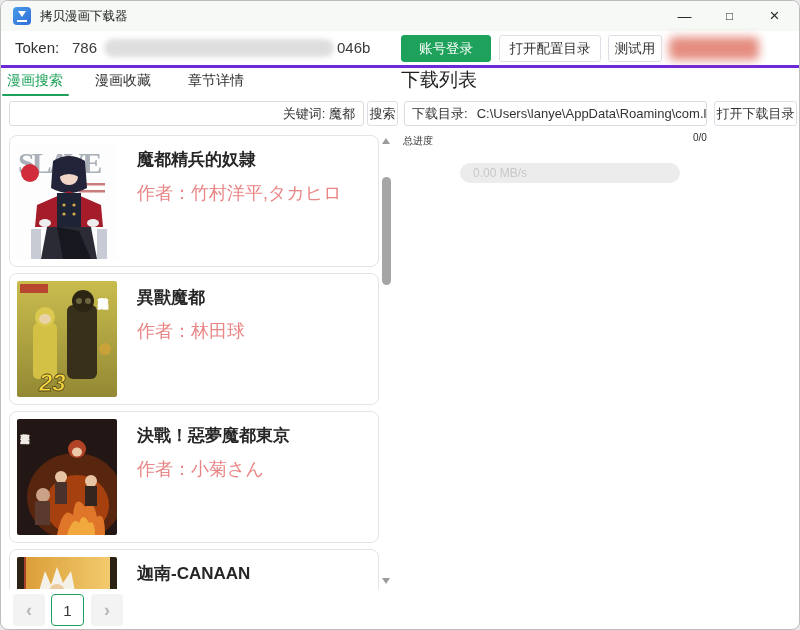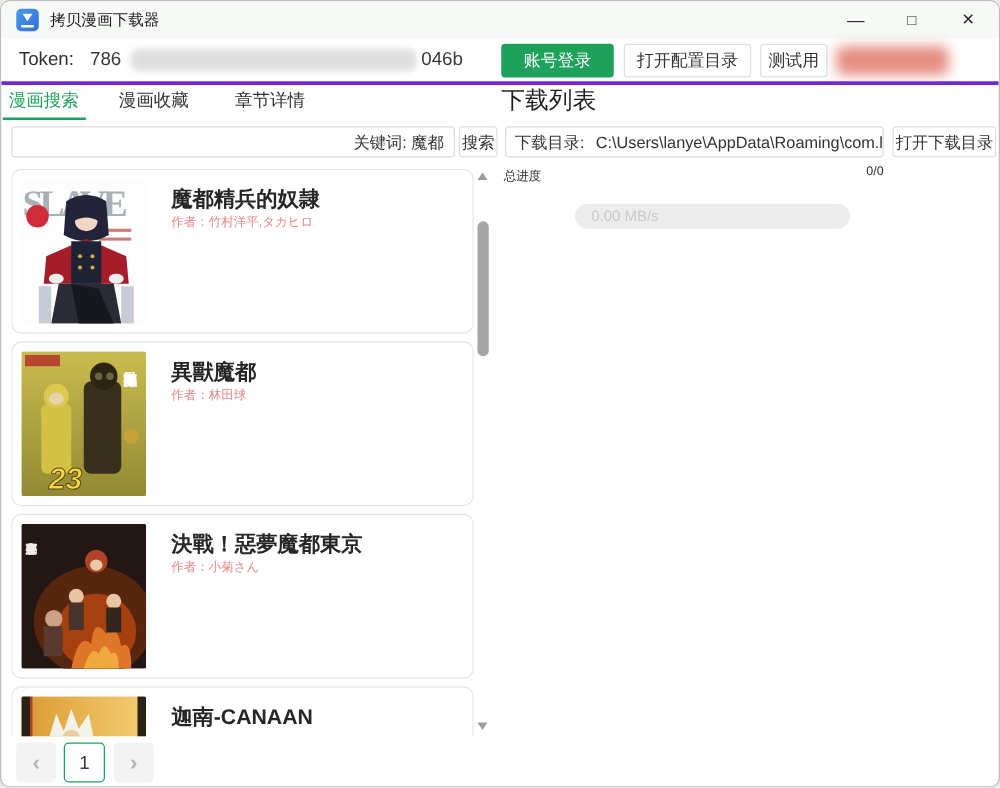--- a/index.html
+++ b/index.html
@@ -48,21 +48,21 @@
   
   .progress-label{position:absolute;left:402px;top:133px;font-size:10px;color:#2f2f2f;}
   .progress-bar{position:absolute;left:459px;top:130px;width:220px;height:20px;background:#ececec;border-radius:10px;color:#c8c8c8;font-size:12px;display:flex;align-items:center;padding-left:13px;box-sizing:border-box;margin-top:32px;}
   .progress-count{position:absolute;left:692px;top:131px;font-size:10px;color:#2f2f2f;}
   
   .list{position:absolute;left:8px;top:134px;width:370px;height:454px;overflow:hidden;}
   .card{height:132px;margin-bottom:6px;border:1px solid #e4e4e4;border-radius:8px;display:flex;padding:7px;box-sizing:border-box;background:#fff;}
   .cover{width:100px;height:116px;flex-shrink:0;border-radius:2px;overflow:hidden;}
   .card-info{margin-left:20px;padding-top:5px;}
   .card-title{font-size:17px;font-weight:bold;color:#262626;}
-  .card-author{font-size:10px;color:var(--author-red);}
+  .card-author{margin-top:10px;font-size:18px;color:var(--author-red);}
   
   .sb-up,.sb-down{position:absolute;left:381px;width:0;height:0;border-left:4.5px solid transparent;border-right:4.5px solid transparent;}
   .sb-up{top:137px;border-bottom:6px solid #9b9b9b;}
   .sb-down{top:577px;border-top:6px solid #9b9b9b;}
   .sb-thumb{position:absolute;left:381px;top:176px;width:9px;height:108px;background:#a5a5a5;border-radius:5px;}
   
   .pg-btn{position:absolute;top:593px;width:32px;height:32px;border-radius:4px;display:flex;align-items:center;justify-content:center;cursor:default;}
   .pg-prev{left:12px;background:#f3f3f3;color:#b5b5b5;font-size:18px;font-weight:bold;}
   .pg-next{left:90px;background:#f3f3f3;color:#b5b5b5;font-size:18px;font-weight:bold;}
   .pg-cur{left:50px;width:33px;background:#fff;border:1px solid var(--accent);box-sizing:border-box;color:#3a3a3a;font-size:15px;}

